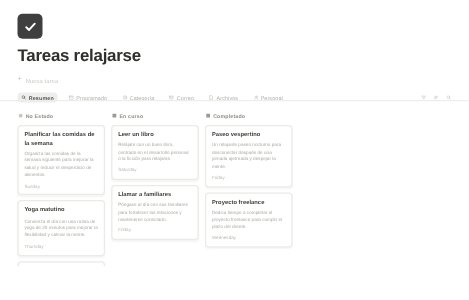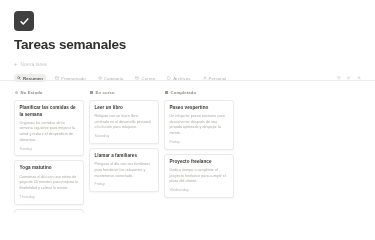--- a/index.html
+++ b/index.html
@@ -97,21 +97,21 @@
 <body>
 
 <div id="app">
 
   <div class="logo">
     <svg width="11" height="11" viewBox="0 0 12 12">
       <path d="M2.2 6.3 L4.6 8.7 L9.6 3.2" fill="none" stroke="#ffffff" stroke-width="1.7" stroke-linecap="round" stroke-linejoin="round"></path>
     </svg>
   </div>
 
-  <div class="page-title">Tareas semanales</div>
+  <div class="page-title">Tareas relajarse</div>
 
   <div class="newtask">
     <span class="plus">+</span>
     <span class="lbl">Nueva tarea</span>
   </div>
 
   <div class="tabbar">
     <div class="tabs" id="tabs">
         <div class="tab active">
           <span class="tico">

